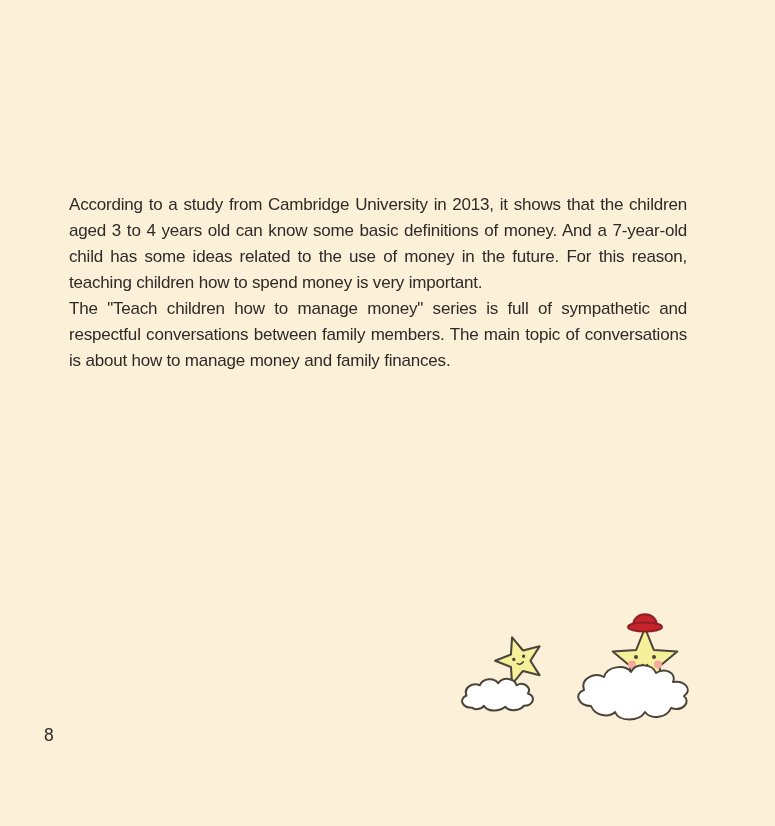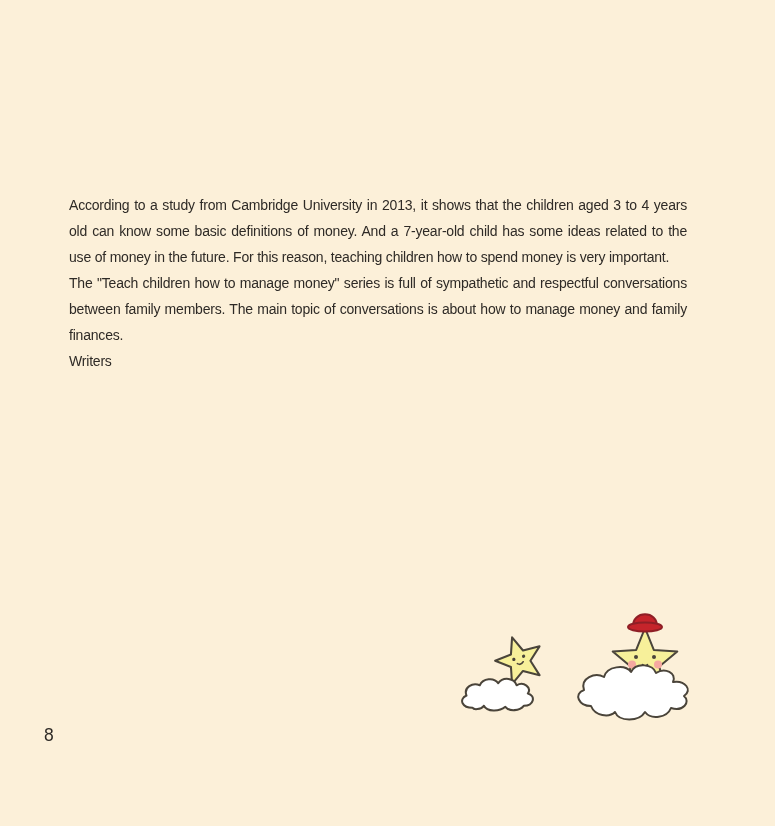--- a/index.html
+++ b/index.html
@@ -10,21 +10,21 @@
     color: #2e2a26;
     position: relative;
     overflow: hidden;
   }
   .page { position: absolute; inset: 0; }
   .text-block {
     position: absolute;
     left: 69px;
     top: 192px;
     width: 618px;
-    font-size: 14px;
+    font-size: 17px;
     line-height: 26px;
     letter-spacing: -0.2px;
   }
   .para { text-align: justify; }
   .page-number {
     position: absolute;
     left: 44px;
     top: 722px;
     font-size: 17.5px;
     line-height: 26px;
@@ -48,21 +48,20 @@
   .mouth { fill: none; stroke: #4a443a; stroke-width: 1.6; stroke-linecap: round; }
 </style>
 </head>
 <body>
 
 <div class="page">
 
   <div class="text-block">
     <p class="para">According to a study from Cambridge University in 2013, it shows that the children aged 3 to 4 years old can know some basic definitions of money. And a 7-year-old child has some ideas related to the use of money in the future. For this reason, teaching children how to spend money is very important.</p>
     <p class="para">The "Teach children how to manage money" series is full of sympathetic and respectful conversations between family members. The main topic of conversations is about how to manage money and family finances.</p>
-    <p class="para">Writers</p>
   </div>
 
   <div class="page-number">8</div>
 
   <svg class="illus illus-small" viewBox="0 0 105 86" aria-hidden="true">
     <g transform="translate(60,32) rotate(-18)">
       <path class="outline" d="M0,-24 L6.2,-8.5 L22.8,-7.4 L10,3.2 L14.1,19.4 L0,10.5 L-14.1,19.4 L-10,3.2 L-22.8,-7.4 L-6.2,-8.5 Z" fill="#f7f09a"></path>
       <circle class="face" cx="-5" cy="-3" r="1.6"></circle>
       <circle class="face" cx="5" cy="-3" r="1.6"></circle>
       <path class="mouth" d="M-3,2 Q0,5 3,2"></path>

